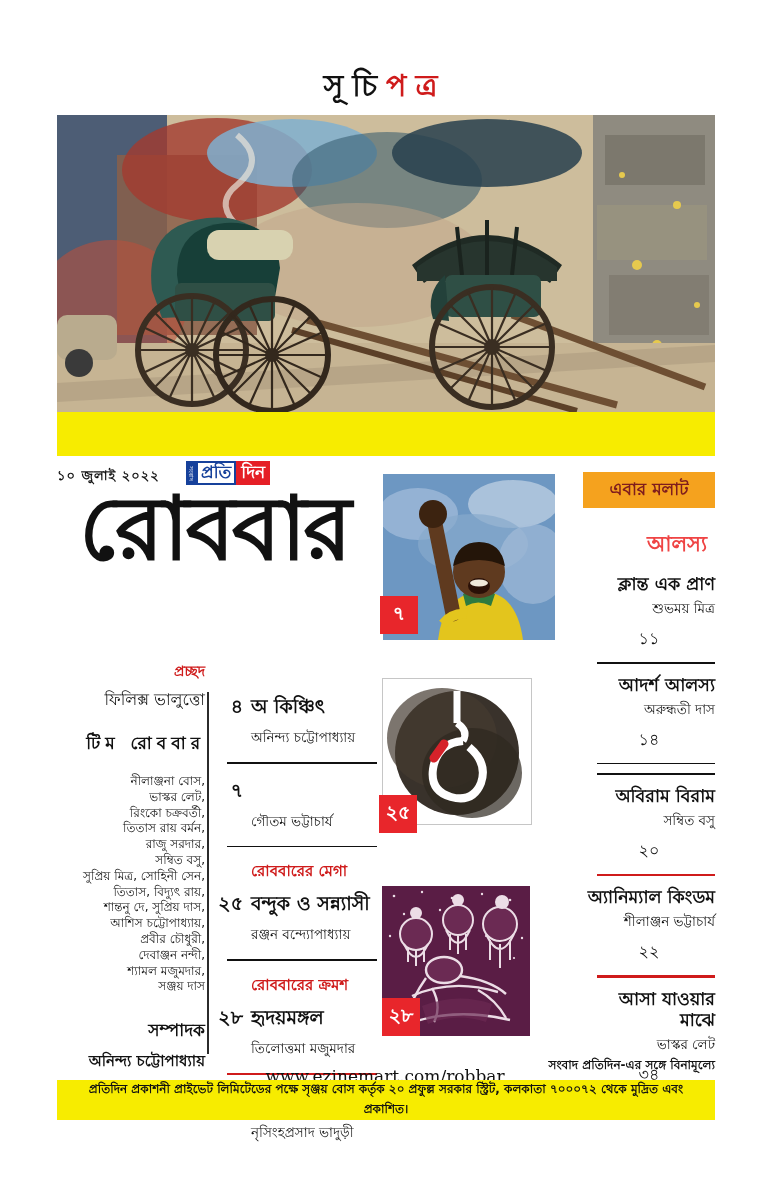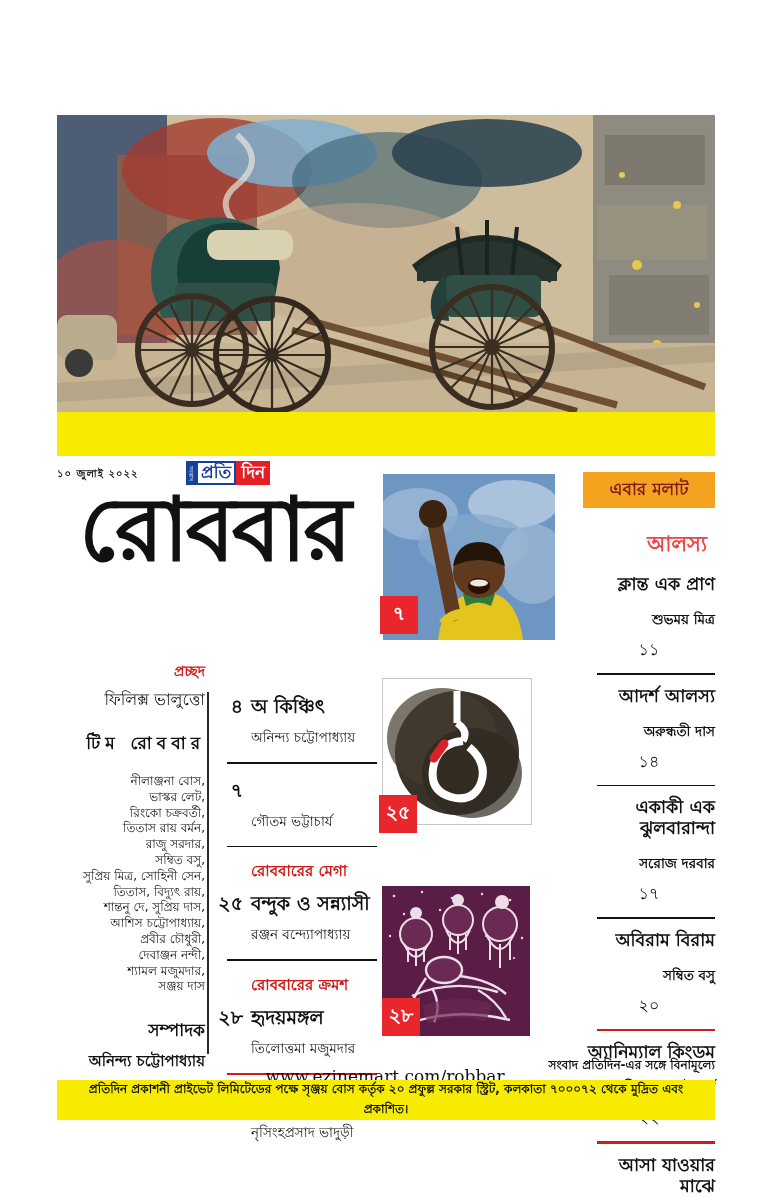--- a/index.html
+++ b/index.html
@@ -9,30 +9,30 @@
   
   .toc-title{position:absolute;top:62px;left:0;width:100%;text-align:center;
              font-size:30px;font-weight:bold;letter-spacing:9px;}
   .toc-title .red{color:#cf1b1b;}
 
   
   .hero{position:absolute;left:57px;top:115px;width:658px;height:297px;overflow:hidden;}
   .yellow-band{position:absolute;left:57px;top:412px;width:658px;height:44px;background:#f7ec00;}
 
   
-  .date{position:absolute;left:57px;top:466px;font-size:10px;font-weight:bold;letter-spacing:1px;}
+  .date{position:absolute;left:57px;top:466px;font-size:13px;font-weight:bold;letter-spacing:1px;}
   .logo{position:absolute;left:186px;top:461px;display:flex;align-items:stretch;height:24px;}
   .logo-strip{width:10px;background:#16419b;color:#fff;font-size:6px;display:flex;
               align-items:center;justify-content:center;writing-mode:vertical-rl;overflow:hidden;}
   .logo-blue{border:2px solid #16419b;color:#16419b;font-weight:bold;font-size:17px;
              padding:0 3px;display:flex;align-items:center;background:#fff;}
   .logo-red{background:#e51f26;color:#fff;font-weight:bold;font-size:17px;
             padding:0 5px;display:flex;align-items:center;}
   .masthead{position:absolute;left:44px;top:462px;width:340px;text-align:center;
-            font-family:Liberation Sans, sans-serif;font-weight:bold;font-size:88px;
+            font-family:Liberation Serif, serif;font-weight:bold;font-size:88px;
             line-height:1.55;letter-spacing:-3px;white-space:nowrap;}
 
   
   .photo{position:absolute;}
   .badge{position:absolute;background:#e8262b;color:#fff;font-weight:bold;font-size:19px;
          display:flex;align-items:center;justify-content:center;width:38px;height:38px;z-index:3;}
 
   
   .left-col{position:absolute;left:57px;top:660px;width:148px;text-align:right;}
   .cover-label{color:#cf1b1b;font-weight:bold;font-size:14px;}
@@ -53,38 +53,41 @@
   .mid-hr-red{height:2.5px;background:#cf1b1b;width:150px;margin:12px 0 12px 10px;}
   .mid-label{color:#cf1b1b;font-weight:bold;font-size:15px;margin:0 0 5px 34px;}
 
   
   .right-col{position:absolute;left:583px;top:472px;width:132px;text-align:right;}
   .section-header{background:#f5a21e;color:#7f1d1d;font-weight:bold;font-size:17px;
                   text-align:center;padding:4px 0;width:100%;}
   .theme{color:#ef4444;font-weight:bold;font-size:21px;margin-top:20px;padding-right:8px;}
   .r-item{margin-top:11px;}
   .r-title{font-weight:bold;font-size:17.5px;line-height:1.2;}
-  .r-author{font-size:13.5px;font-weight:bold;margin-top:14px;}
+  .r-author{font-size:13.5px;font-weight:normal;margin-top:3px;}
   .r-page{font-size:16px;font-weight:normal;text-align:center;margin-top:5px;}
   .r-hr-black{height:1.5px;background:#111;margin:9px 0 0 14px;}
   .r-hr-red{height:2.5px;background:#cf1b1b;margin:9px 0 0 14px;}
 
   
   .free-note{position:absolute;right:55px;top:1056px;font-size:12px;font-weight:bold;}
   .url{position:absolute;left:0;width:100%;top:1066px;text-align:center;
        font-family:"DejaVu Serif",serif;font-size:17px;color:#111;text-decoration:none;}
   .imprint{position:absolute;left:57px;top:1080px;width:658px;height:40px;background:#f7ec00;
            display:flex;align-items:center;justify-content:center;font-size:12px;font-weight:bold;
            text-align:center;padding:0 16px;box-sizing:border-box;}
 </style>
 </head>
 <body>
 
 <div class="page">
 
+  <div class="toc-title">
+    <span>সূচি</span><span class="red">পত্র</span>
+  </div>
 
   <div class="hero">
     <svg width="658" height="297" viewBox="0 0 658 297">
       <rect width="658" height="297" fill="#cdbd9c"></rect>
 
       <rect x="0" y="0" width="110" height="230" fill="#4d5d75"></rect>
       <rect x="60" y="40" width="140" height="180" fill="#8a5f4a" opacity="0.85"></rect>
       <ellipse cx="160" cy="55" rx="95" ry="52" fill="#a33b2f" opacity="0.8"></ellipse>
       <ellipse cx="55" cy="190" rx="75" ry="65" fill="#b8503c" opacity="0.6"></ellipse>
       <ellipse cx="235" cy="38" rx="85" ry="34" fill="#7fb0d0" opacity="0.85"></ellipse>
@@ -186,25 +189,20 @@
     </div>
     <div class="r-hr-black"></div>
 
     <div class="r-item">
       <div class="r-title">আদর্শ আলস্য</div>
       <div class="r-author">অরুন্ধতী দাস</div>
       <div class="r-page">১৪</div>
     </div>
     <div class="r-hr-black"></div>
 
-    <div class="r-item">
-      <div class="r-title">একাকী এক ঝুলবারান্দা</div>
-      <div class="r-author">সরোজ দরবার</div>
-      <div class="r-page">১৭</div>
-    </div>
     <div class="r-hr-black"></div>
 
     <div class="r-item">
       <div class="r-title">অবিরাম বিরাম</div>
       <div class="r-author">সম্বিত বসু</div>
       <div class="r-page">২০</div>
     </div>
     <div class="r-hr-red"></div>
 
     <div class="r-item">

